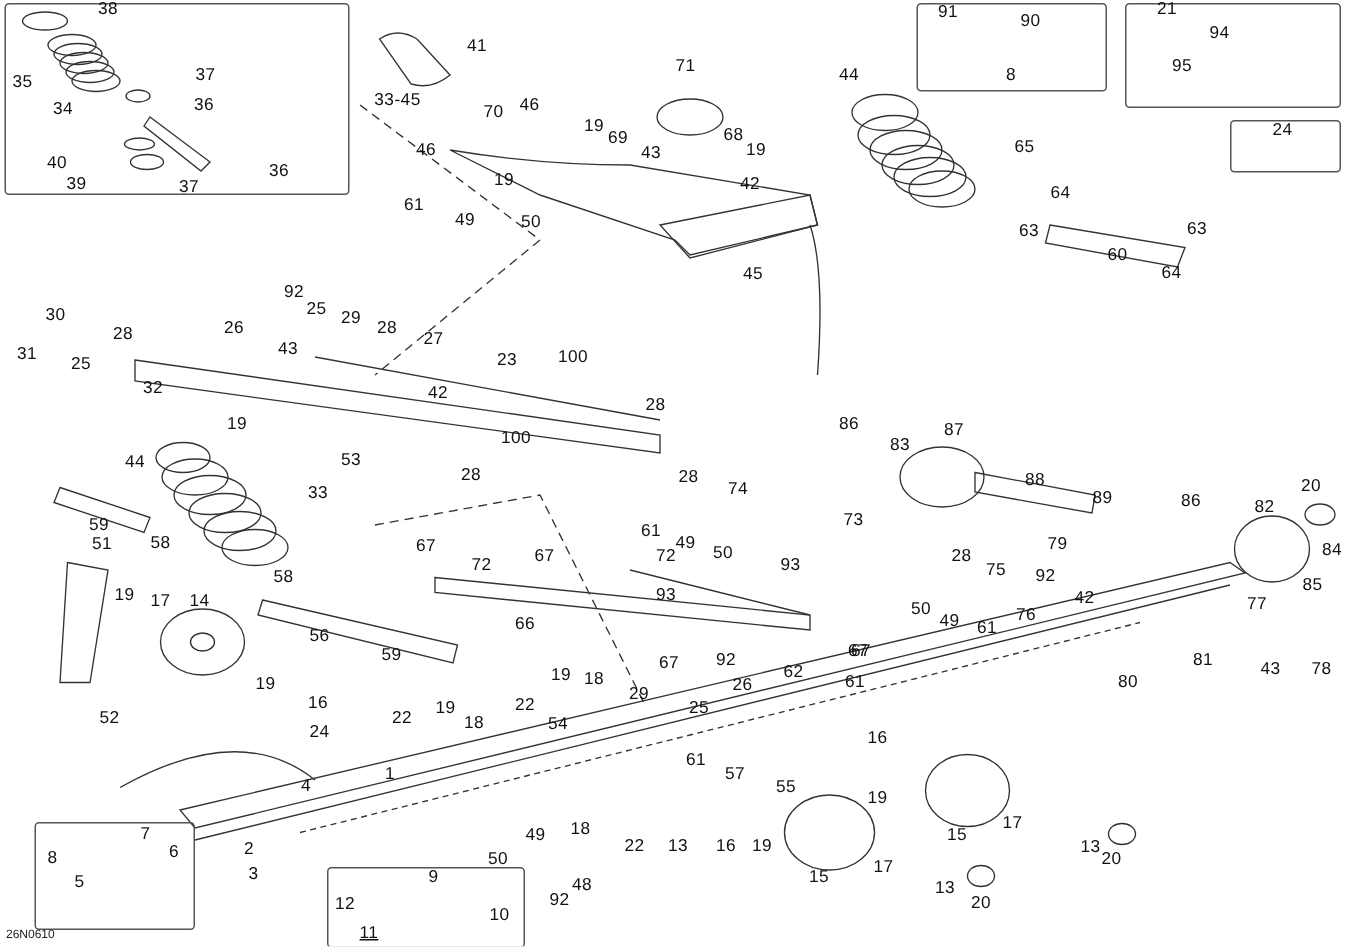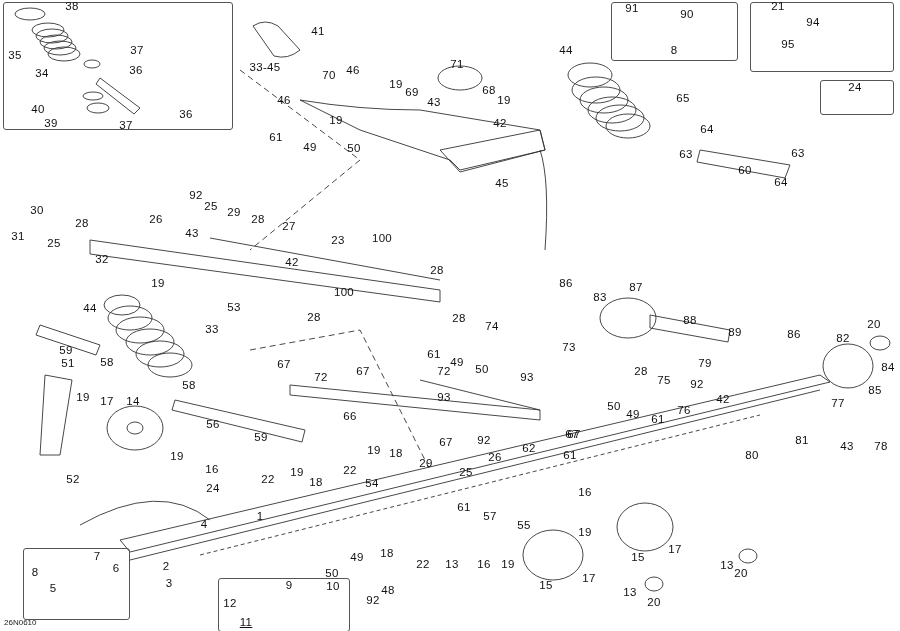--- a/index.html
+++ b/index.html
@@ -102,21 +102,21 @@
       <div class="lbl" style="left: 15px; top: 55px;">35</div>
       <div class="lbl" style="left: 137px; top: 50px;">37</div>
       <div class="lbl" style="left: 42px; top: 73px;">34</div>
       <div class="lbl" style="left: 136px; top: 70px;">36</div>
       <div class="lbl" style="left: 38px; top: 109px;">40</div>
       <div class="lbl" style="left: 51px; top: 123px;">39</div>
       <div class="lbl" style="left: 186px; top: 114px;">36</div>
       <div class="lbl" style="left: 126px; top: 125px;">37</div>
       <div class="lbl" style="left: 265px; top: 67px;">33-45</div>
       <div class="lbl" style="left: 318px; top: 31px;">41</div>
-      <div class="lbl" style="left: 457px; top: 64px; text-align: right;">71</div>
+      <div class="lbl" style="left: 457px; top: 44px; text-align: right;">71</div>
       <div class="lbl" style="left: 329px; top: 75px;">70</div>
       <div class="lbl" style="left: 353px; top: 70px;">46</div>
       <div class="lbl" style="left: 489px; top: 70px; margin-top: 20px;">68</div>
       <div class="lbl" style="left: 396px; top: 84px;">19</div>
       <div class="lbl" style="left: 412px; top: 92px;">69</div>
       <div class="lbl" style="left: 504px; top: 100px;">19</div>
       <div class="lbl" style="left: 284px; top: 100px;">46</div>
       <div class="lbl" style="left: 434px; top: 102px;">43</div>
       <div class="lbl" style="left: 336px; top: 120px;">19</div>
       <div class="lbl" style="left: 500px; top: 123px;">42</div>
@@ -251,18 +251,18 @@
       <div class="lbl" style="left: 727px; top: 565px;">13</div>
       <div class="lbl" style="left: 741px; top: 573px;">20</div>
       <div class="lbl" style="left: 630px; top: 592px;">13</div>
       <div class="lbl" style="left: 654px; top: 602px;">20</div>
       <div class="lbl" style="left: 97px; top: 556px;">7</div>
       <div class="lbl" style="left: 35px; top: 572px;">8</div>
       <div class="lbl" style="left: 116px; top: 568px;">6</div>
       <div class="lbl" style="left: 53px; top: 588px;">5</div>
       <div class="lbl" style="left: 289px; top: 585px;">9</div>
       <div class="lbl" style="left: 230px; top: 603px;">12</div>
-      <div class="lbl" style="left: 333px; top: 586px;">10</div>
+      <div class="lbl" style="left: 333px; top: 610px;">10</div>
       <div class="lbl" style="left: 246px; top: 622px; text-decoration: underline;">11</div>
     </div>
 
   <div class="code">26N0610</div>
 </div>
 
 </body></html>

